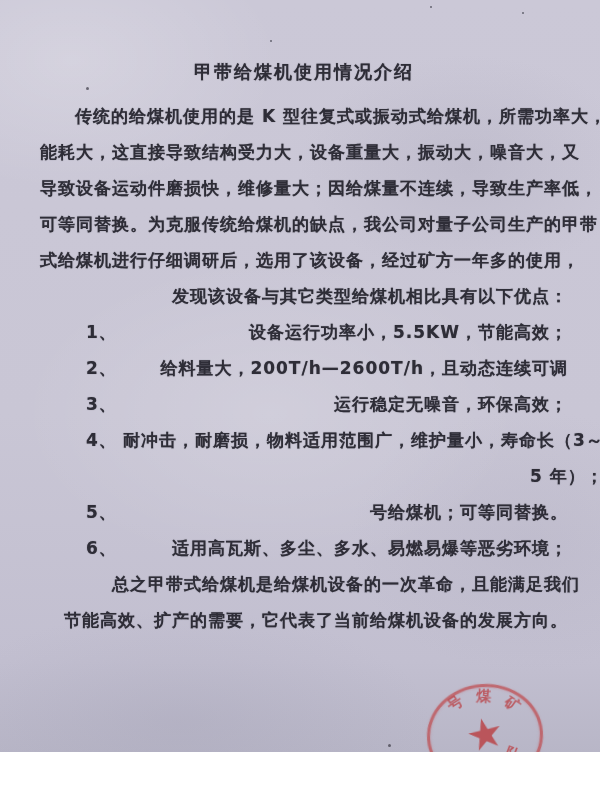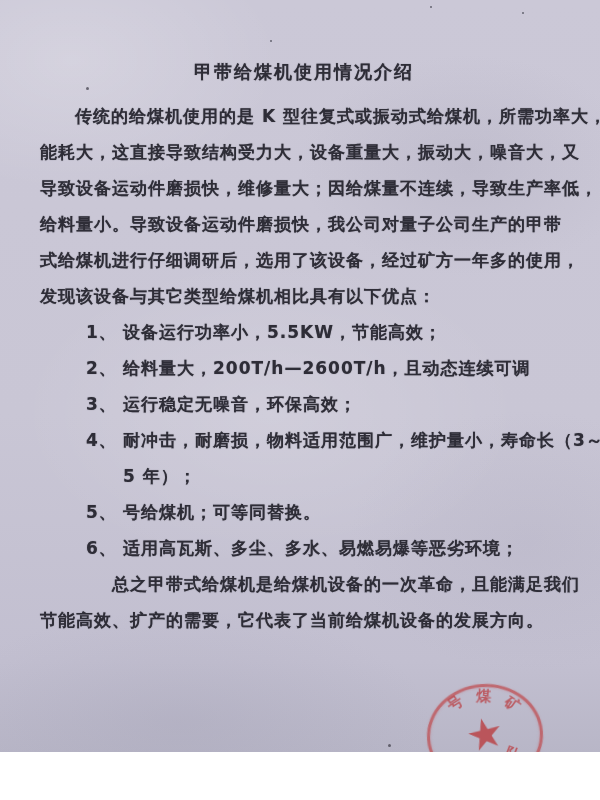--- a/index.html
+++ b/index.html
@@ -17,21 +17,21 @@
       radial-gradient(ellipse 360px 160px at 30% 96%, rgba(158,156,176,0.25), transparent 70%),
       linear-gradient(180deg,#cbc8d7 0%,#c9c6d5 55%,#c2bfd0 88%,#b8b6c7 100%);
   }
 
   .doc{
     position:absolute;left:40px;top:54px;width:528px;
     color:#2e2d37;font-weight:700;font-size:17px;
     letter-spacing:1px;
     text-shadow:0 0 1px rgba(46,45,55,0.55);
   }
-  .line{line-height:36px;height:36px;white-space:nowrap;}
+  .line{line-height:36px;height:36px;white-space:nowrap;text-align:right;}
   .title{line-height:36px;height:36px;text-align:center;font-size:18px;
          letter-spacing:2px;margin-bottom:8px;}
   .indent2{text-indent:35px;}
   .indent4{text-indent:72px;}
 
   .li{display:flex;}
   .li .num{flex:0 0 37px;margin-left:46px;line-height:36px;}
   .li .litext{flex:1 1 auto;}
 
   
@@ -65,21 +65,21 @@
 <body>
 
 <div class="photo">
 
   <div class="doc">
     <div class="title">甲带给煤机使用情况介绍</div>
 
     <div class="line indent2">传统的给煤机使用的是 K 型往复式或振动式给煤机，所需功率大，</div>
     <div class="line">能耗大，这直接导致结构受力大，设备重量大，振动大，噪音大，又</div>
     <div class="line">导致设备运动件磨损快，维修量大；因给煤量不连续，导致生产率低，</div>
-    <div class="line">给料量小。导致设备运动件磨损快，我公司对量子公司生产的甲带</div>
+    <div class="line">可等同替换。为克服传统给煤机的缺点，我公司对量子公司生产的甲带</div>
     <div class="line">式给煤机进行仔细调研后，选用了该设备，经过矿方一年多的使用，</div>
     <div class="line">发现该设备与其它类型给煤机相比具有以下优点：</div>
 
     <div class="li">
       <span class="num">1、</span>
       <span class="litext">
           <div class="line">设备运行功率小，5.5KW，节能高效；</div>
         </span>
     </div>
     <div class="li">

